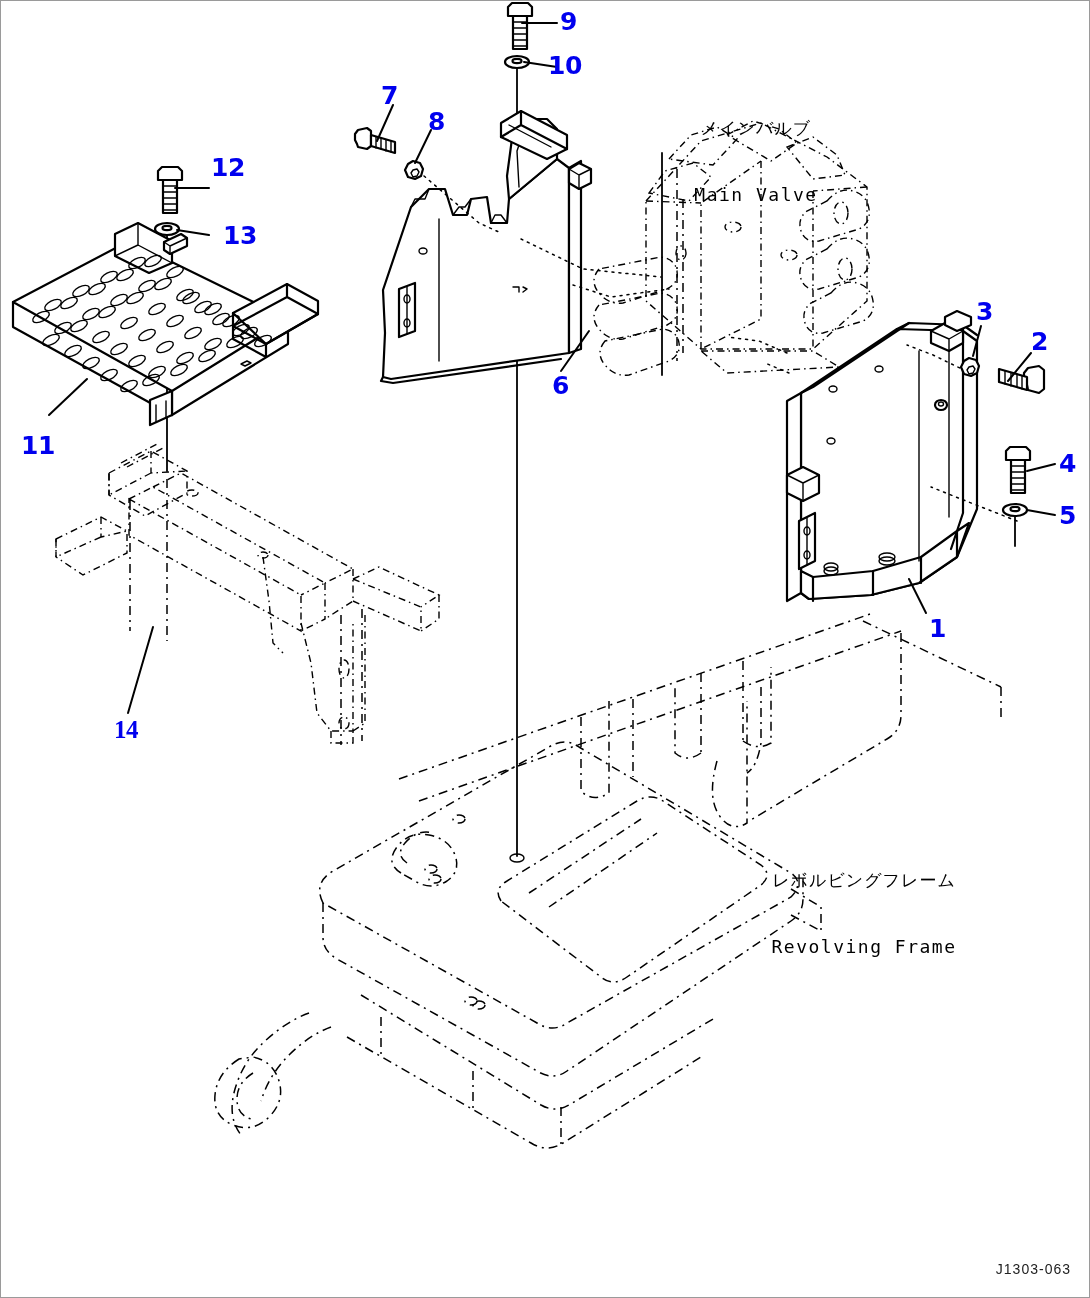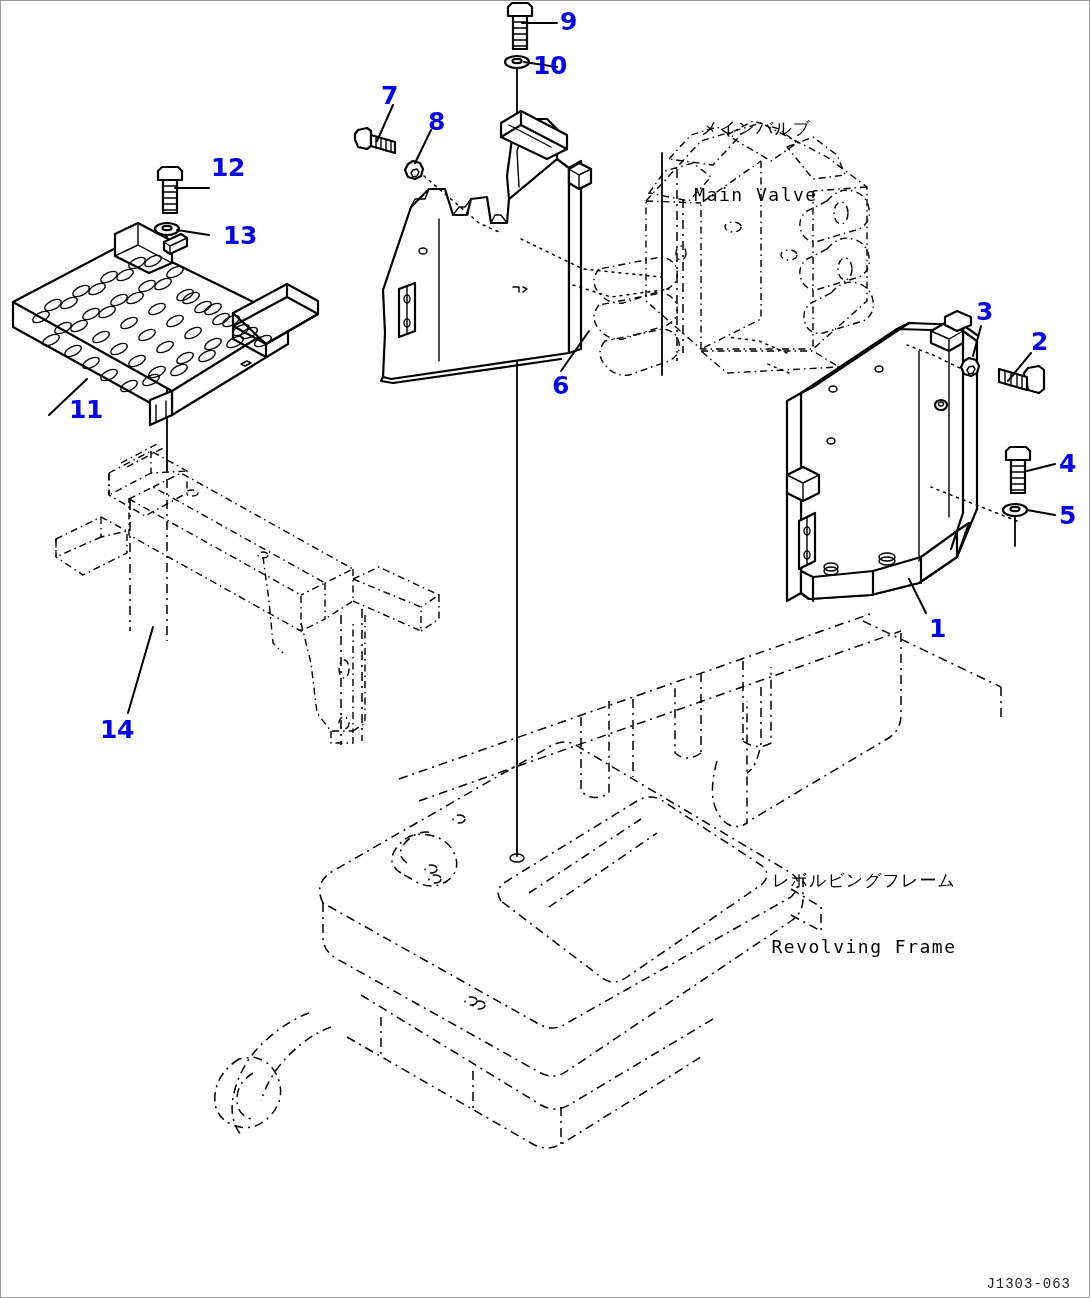--- a/index.html
+++ b/index.html
@@ -53,23 +53,23 @@
   }
   .cap .en {
     display: block;
     font-family: "DejaVu Sans Mono", monospace;
     font-size: 18px;
     letter-spacing: 1.5px;
   }
   #drawing-code {
     position: absolute;
     right: 18px;
-    bottom: 5px;
+    bottom: 20px;
     color: #222222;
-    font-family: Liberation Mono, monospace;
+    font-family: Liberation Sans, sans-serif;
     font-size: 14px;
     letter-spacing: 1px;
   }
 </style>
 </head>
 <body>
 
 <div id="sheet">
 
   <svg id="art" viewBox="0 0 1090 1298" xmlns="http://www.w3.org/2000/svg">
@@ -475,25 +475,25 @@
 
   <div class="callout" style="left:928px;  top:615px;">1</div>
   <div class="callout" style="left:1030px; top:328px;">2</div>
   <div class="callout" style="left:975px;  top:298px;">3</div>
   <div class="callout" style="left:1058px; top:450px;">4</div>
   <div class="callout" style="left:1058px; top:502px;">5</div>
   <div class="callout" style="left:551px;  top:372px;">6</div>
   <div class="callout" style="left:380px;  top:82px;">7</div>
   <div class="callout" style="left:427px;  top:108px;">8</div>
   <div class="callout" style="left:559px;  top:8px;">9</div>
-  <div class="callout" style="left:532px;  top:52px;">10</div>
-  <div class="callout" style="left:20px;   top:396px;margin-left:48px;">11</div>
+  <div class="callout" style="left:547px;  top:52px;">10</div>
+  <div class="callout" style="left:20px;   top:432px;">11</div>
   <div class="callout" style="left:210px;  top:154px;">12</div>
   <div class="callout" style="left:222px;  top:222px;">13</div>
-  <div class="callout" style="left:99px;  top:716px;">14</div>
+  <div class="callout" style="left:113px;  top:716px;font-family:Liberation Serif, serif;">14</div>
 
   <div class="cap" style="left:755px; top:72px; transform:translateX(-50%);">
     <span class="jp">メインバルブ</span>
     <span class="en">Main Valve</span>
   </div>
 
   <div class="cap" style="left:863px; top:824px; transform:translateX(-50%);">
     <span class="jp">レボルビングフレーム</span>
     <span class="en">Revolving Frame</span>
   </div>

